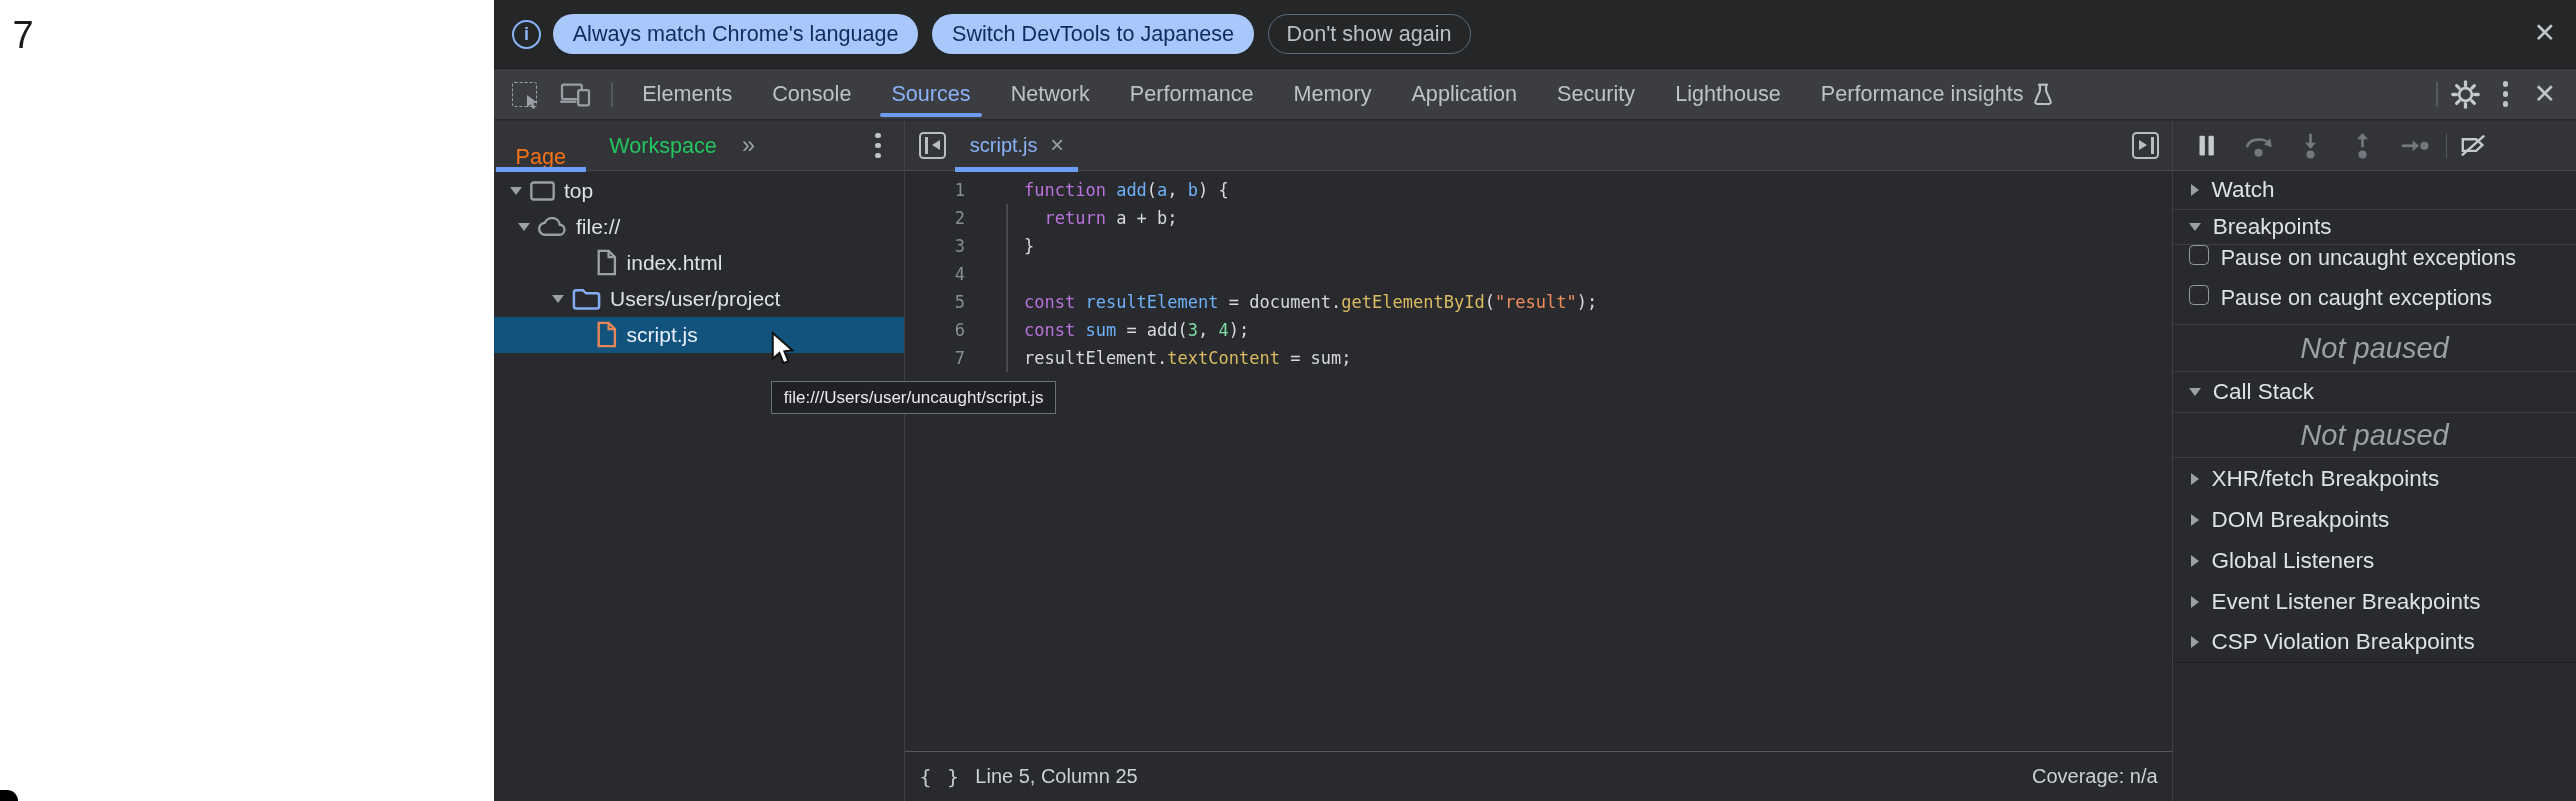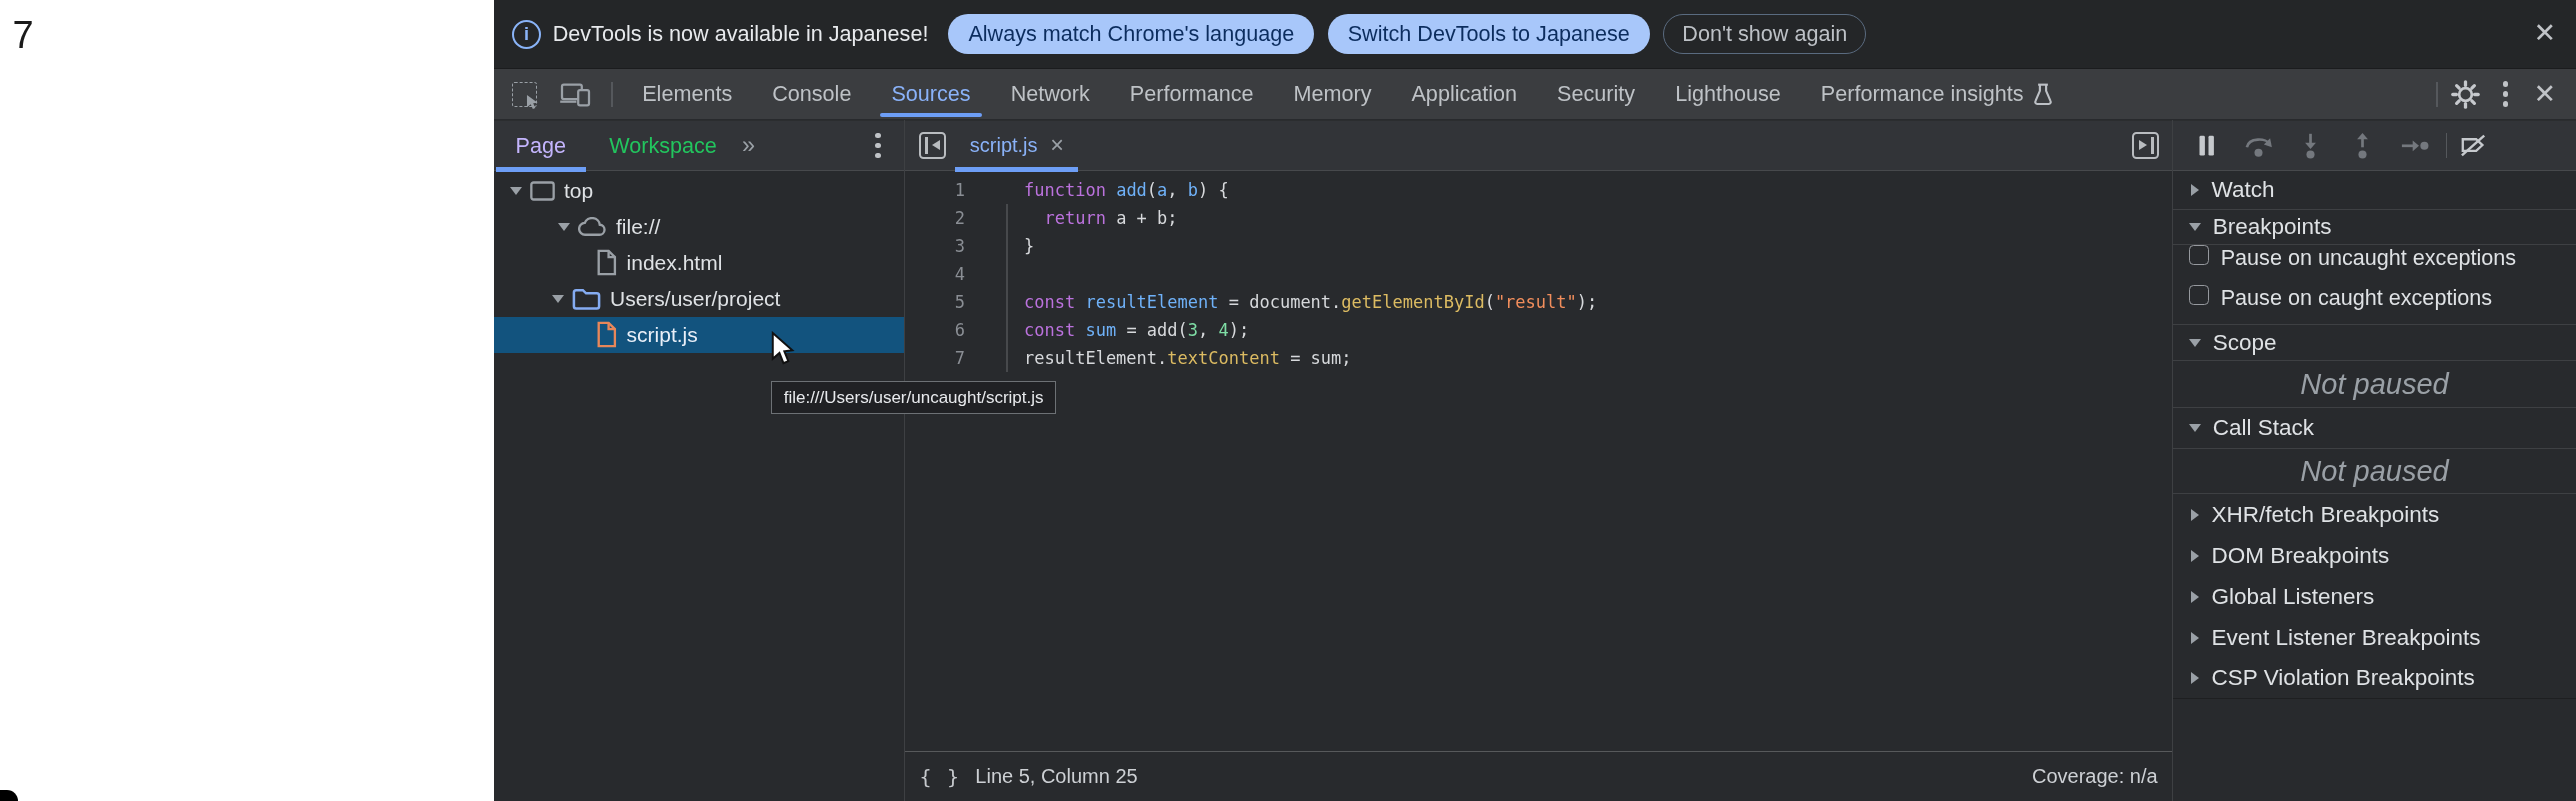--- a/index.html
+++ b/index.html
@@ -38,21 +38,21 @@
   .gear-icon { margin-left:12.6px; display:flex; }
   .kebab-icon { margin-left:23.4px; display:flex; flex-direction:column; gap:4.5px; }
   .kebab-icon i { width:5.4px; height:5.4px; border-radius:50%; background:#c0c3c7; }
   .panel-close { margin-left:25px; color:#c0c3c7; font-size:27px; line-height:27px; }
 
   
   .subrow { position:absolute; left:0; top:120px; width:100%; height:51px; background:#323438;
             border-top:0.9px solid #2b2d2f; border-bottom:1.8px solid #47494c; display:flex; }
   .zoneA { position:relative; width:410px; height:100%; display:flex; align-items:center; flex:none; }
   .nav-tab { position:relative; height:100%; display:flex; align-items:center; padding:0 21.6px; font-size:21.6px; color:#22c55e; }
-  .nav-tab.active { color:#c4b5fd; }
+  .nav-tab.active { color:#f97316;align-items:flex-end; }
   .nav-tab.active::after { content:""; position:absolute; left:1.8px; right:1.8px; bottom:-1.8px; height:4.5px; background:#6d9ef6; }
   .chevrons { color:#9aa0a6; font-size:23.4px; margin-left:3.6px; letter-spacing:-1.8px;}
   .zoneA .kebab-icon { position:absolute; right:23.4px; margin-left:0; }
   .zoneB { position:relative; flex:1; height:100%; border-left:0.9px solid #1d1e20; display:flex; align-items:center; }
   .toggle-icon { position:relative; width:27px; height:27px; border:2.7px solid #b9bcc0; border-radius:4.5px; flex:none; }
   .toggle-icon .bar { position:absolute; top:2.7px; bottom:2.7px; width:2.7px; background:#b9bcc0; }
   .toggle-icon .tri { position:absolute; top:50%; margin-top:-5.4px; width:0; height:0; border-top:5.4px solid transparent; border-bottom:5.4px solid transparent; }
   .toggle-left { margin-left:14.4px; }
   .toggle-left .bar { left:3.6px; }
   .toggle-left .tri { right:4.5px; border-right:8px solid #b9bcc0; }
@@ -123,21 +123,20 @@
 <body>
 
 <div class="root">
   <div class="page-heading">7</div>
   <div class="corner-blob"></div>
 
   <div class="devtools">
 
     <div class="banner">
       <div class="info-icon">i</div>
-      <div class="banner-msg">DevTools is now available in Japanese!</div>
       <div class="pill-btn">Always match Chrome's language</div>
       <div class="pill-btn">Switch DevTools to Japanese</div>
       <div class="ghost-btn">Don't show again</div>
       <div class="banner-close">✕</div>
     </div>
 
     <div class="tabrow">
       <div class="inspect-icon">
         <svg width="14.4" height="16" viewBox="0 0 16 18">
             <path d="M1 1 L1 15 L5.2 11.4 L7.6 17 L10.4 15.8 L8 10.4 L13 9.8 Z" fill="#9aa0a6"></path>
@@ -294,21 +293,21 @@
       <div class="tree">
         <div class="tree-row" style="padding-left:16px;">
           <span class="tri-down"></span>
           <span class="tree-ico">
             <svg width="25" height="20" viewBox="0 0 28 22">
                 <rect x="1.5" y="1.5" width="25" height="19" rx="2.5" fill="none" stroke="#9aa0a6" stroke-width="2.6"></rect>
               </svg>
           </span>
           <span>top</span>
         </div>
-        <div class="tree-row" style="padding-left:24px;margin-left:40px;">
+        <div class="tree-row" style="padding-left:24px;">
           <span class="tri-down"></span>
           <span class="tree-ico">
             <svg width="29" height="20" viewBox="0 0 32 22">
                 <path d="M8 19.5 a6.5 6.5 0 0 1-0.5-13 A8.5 8 0 0 1 24 8.5 a5.5 5.5 0 0 1-0.5 11 Z" fill="none" stroke="#9aa0a6" stroke-width="2.6"></path>
               </svg>
           </span>
           <span>file://</span>
         </div>
         <div class="tree-row" style="padding-left:102px;">
           <span class="tree-ico">
@@ -384,24 +383,20 @@
           <span>Breakpoints</span>
         </div>
         <div class="chk-row">
           <span class="chk-box"></span>
           <span>Pause on uncaught exceptions</span>
         </div>
         <div class="chk-row chk-split">
           <span class="chk-box"></span>
           <span>Pause on caught exceptions</span>
         </div>
-        <div class="sec-header h-scope">
-          <span class="tri-down" style="margin-left:16px;margin-right:11.7px;"></span>
-          <span>Scope</span>
-        </div>
         <div class="not-paused">Not paused</div>
         <div class="sec-header h-call">
           <span class="tri-down" style="margin-left:16px;margin-right:11.7px;"></span>
           <span>Call Stack</span>
         </div>
         <div class="not-paused np2">Not paused</div>
         <div class="col-row">
           <span class="tri-right"></span>
           <span>XHR/fetch Breakpoints</span>
         </div>

